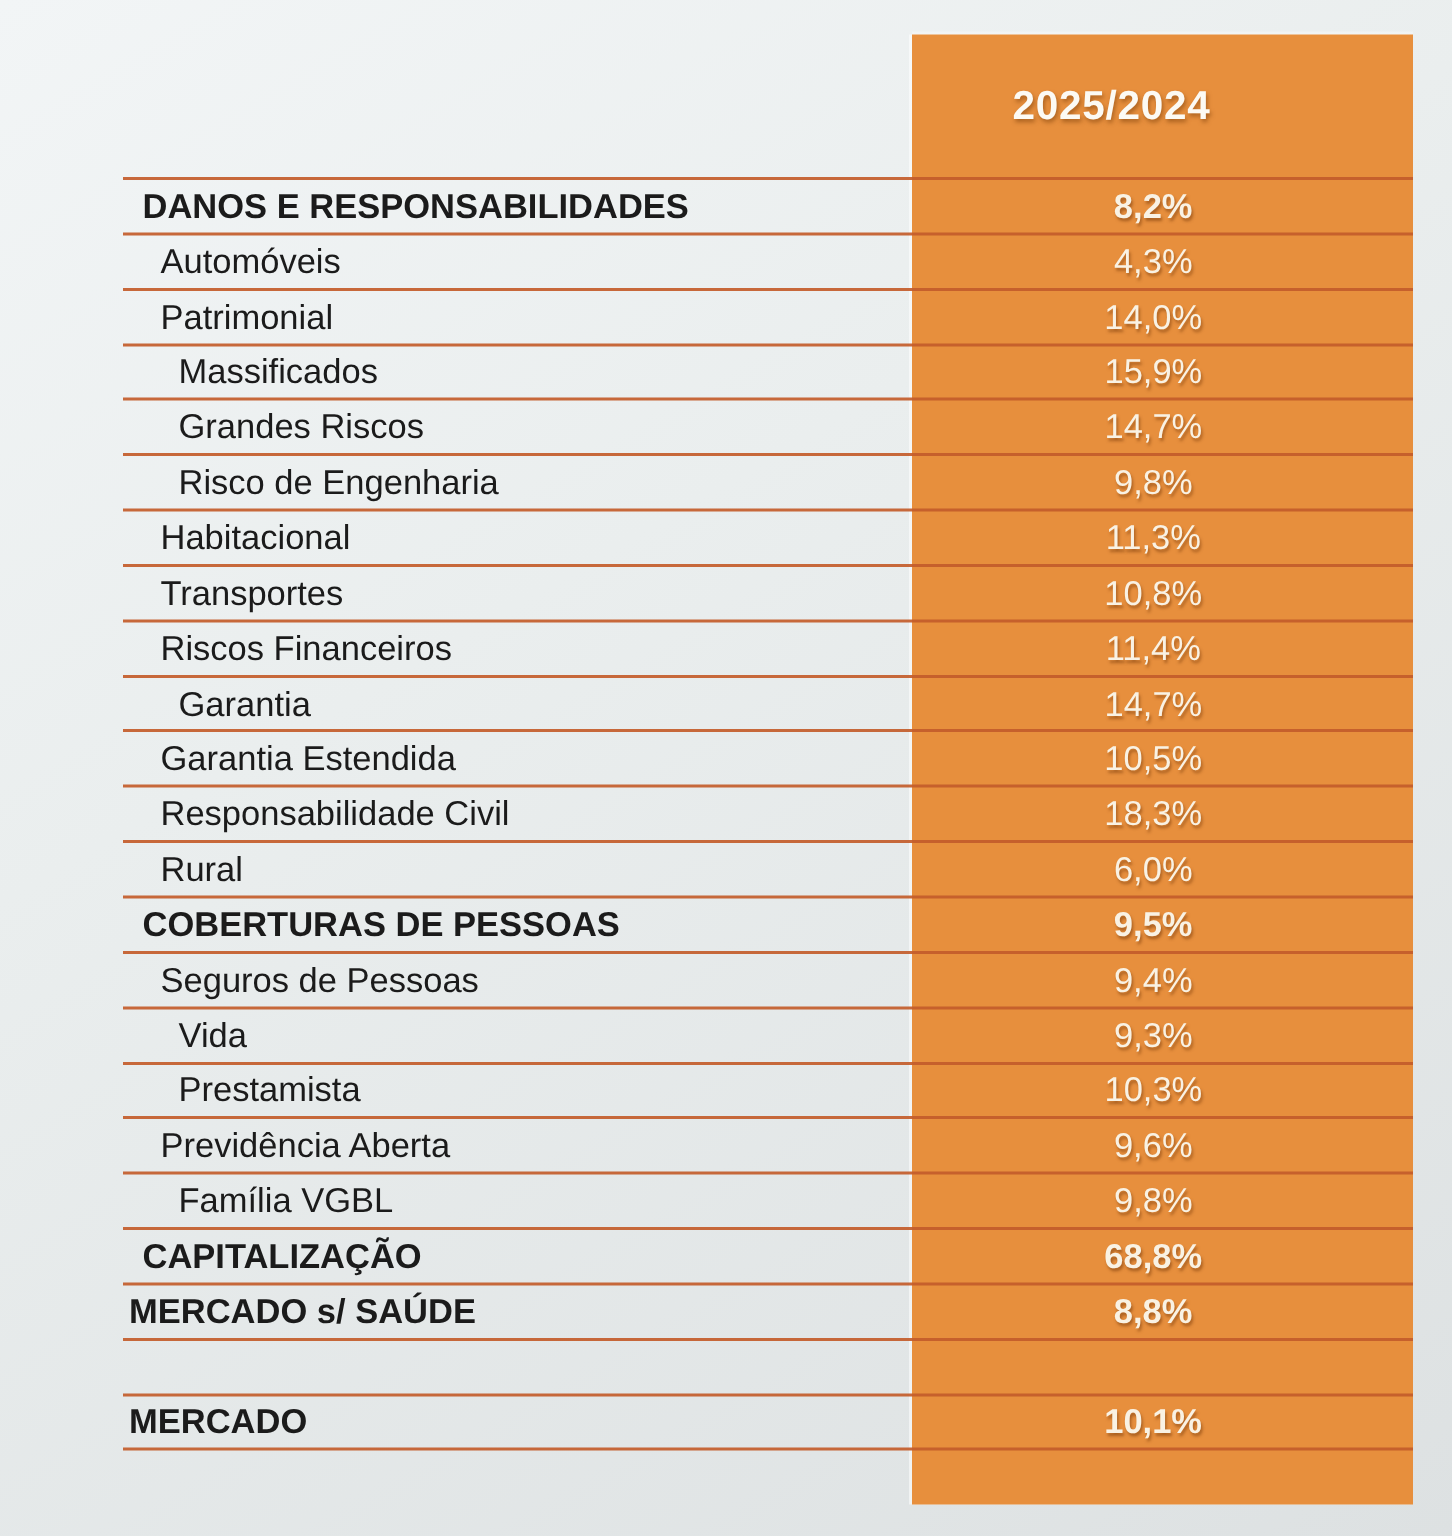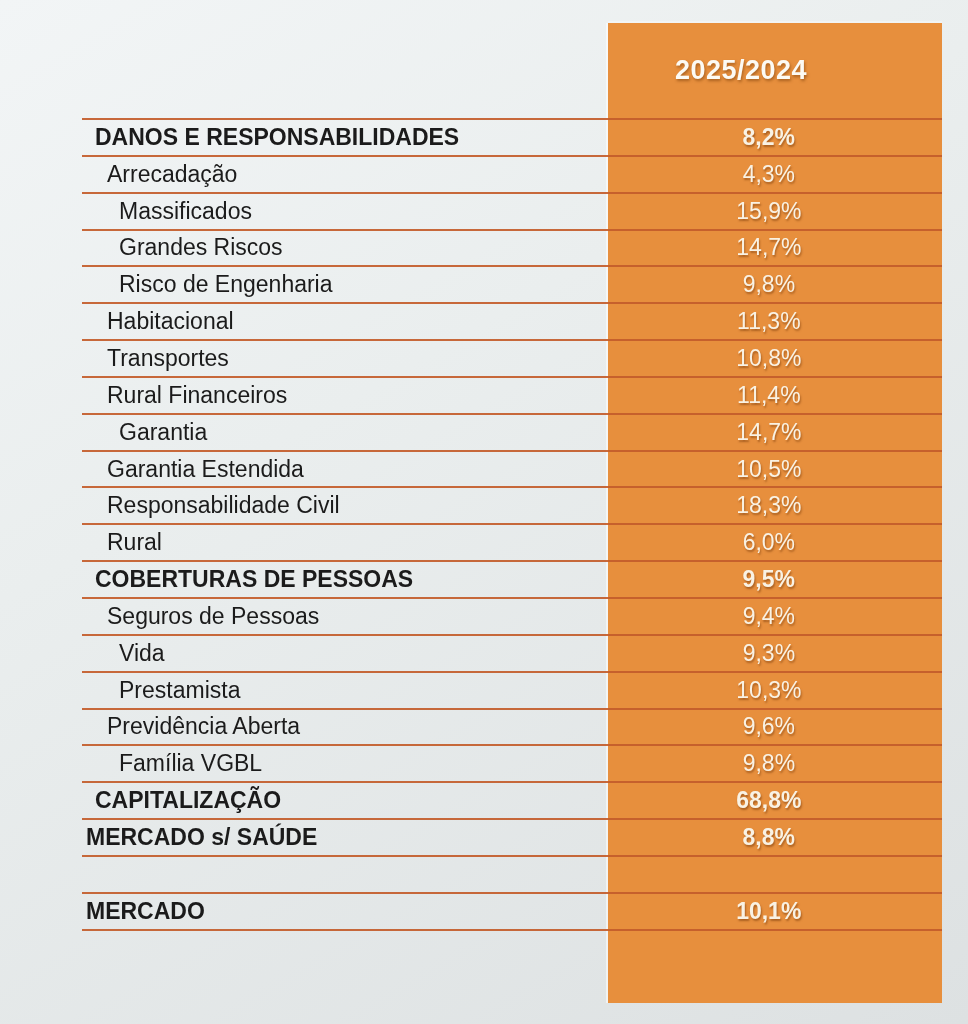--- a/index.html
+++ b/index.html
@@ -53,22 +53,26 @@
   <div class="orange-col"></div>
   <div class="col-header">
     <span>2025/2024</span>
   </div>
   <div class="table" id="rows">
       <div class="row">
         <div class="cell label indent-1 bold">DANOS E RESPONSABILIDADES</div>
         <div class="cell value bold">8,2%</div>
       </div>
       <div class="row">
-        <div class="cell label indent-2">Arrecadação</div>
+        <div class="cell label indent-2">Automóveis</div>
         <div class="cell value">4,3%</div>
+      </div>
+      <div class="row">
+        <div class="cell label indent-2">Patrimonial</div>
+        <div class="cell value">14,0%</div>
       </div>
       <div class="row">
         <div class="cell label indent-3">Massificados</div>
         <div class="cell value">15,9%</div>
       </div>
       <div class="row">
         <div class="cell label indent-3">Grandes Riscos</div>
         <div class="cell value">14,7%</div>
       </div>
       <div class="row">
@@ -77,21 +81,21 @@
       </div>
       <div class="row">
         <div class="cell label indent-2">Habitacional</div>
         <div class="cell value">11,3%</div>
       </div>
       <div class="row">
         <div class="cell label indent-2">Transportes</div>
         <div class="cell value">10,8%</div>
       </div>
       <div class="row">
-        <div class="cell label indent-2">Rural Financeiros</div>
+        <div class="cell label indent-2">Riscos Financeiros</div>
         <div class="cell value">11,4%</div>
       </div>
       <div class="row">
         <div class="cell label indent-3">Garantia</div>
         <div class="cell value">14,7%</div>
       </div>
       <div class="row">
         <div class="cell label indent-2">Garantia Estendida</div>
         <div class="cell value">10,5%</div>
       </div>

